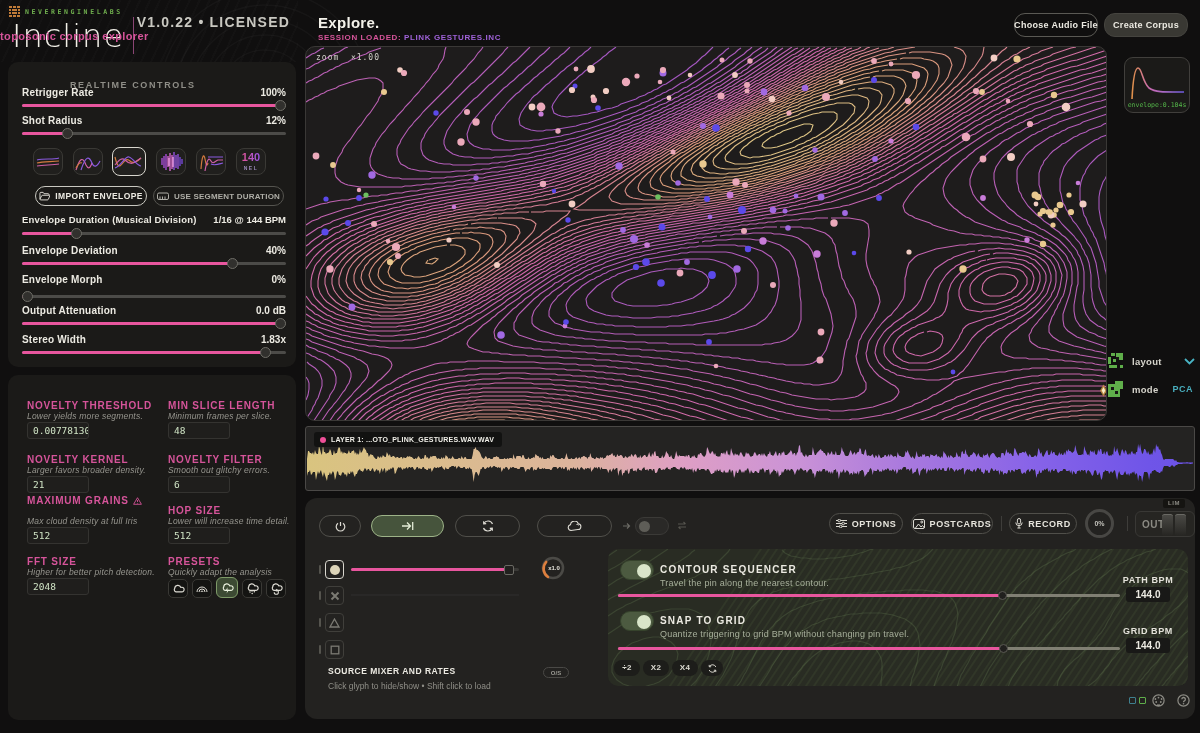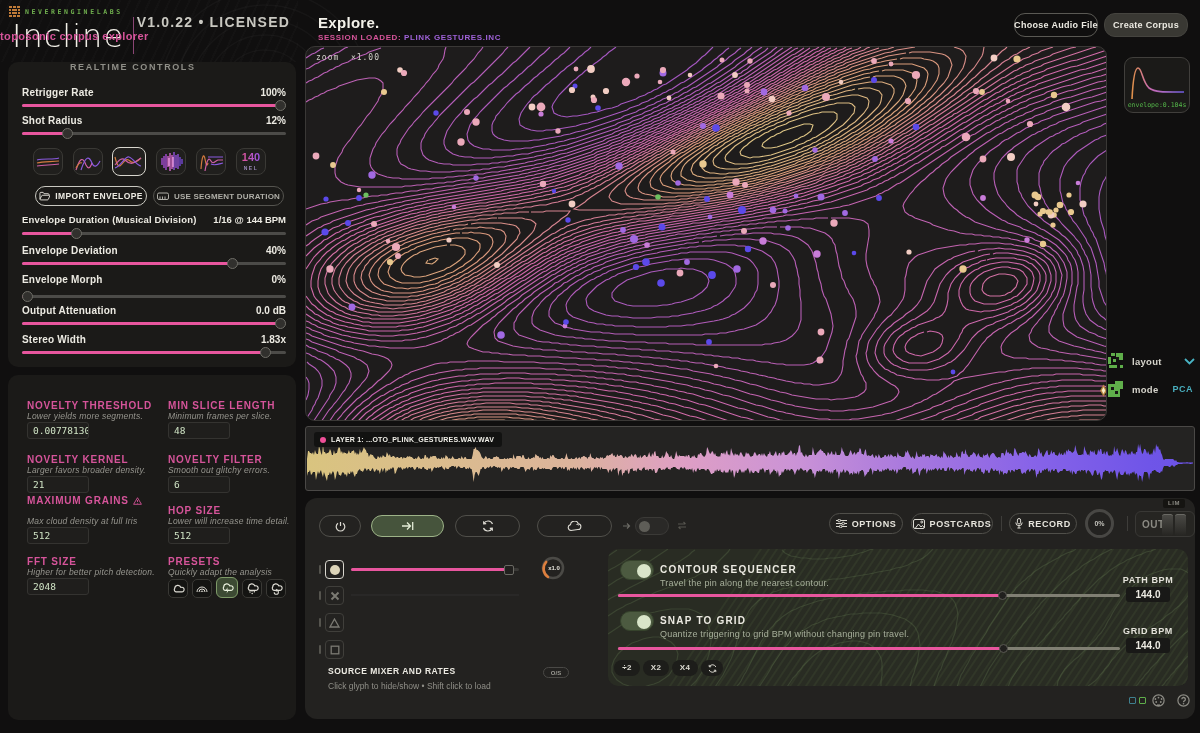--- a/index.html
+++ b/index.html
@@ -156,21 +156,21 @@
   <div class="abs" id="title-divider"></div>
   <div class="abs" id="version-text">V1.0.22 • LICENSED</div>
   <div class="abs" id="tagline">toposonic corpus explorer</div>
 
   <div class="abs" style="left:318px;top:14px;font-size:15px;font-weight:bold;color:#f4f2ea;letter-spacing:.3px;">Explore.</div>
   <div class="abs" style="left:318px;top:33px;font-size:8px;font-weight:bold;letter-spacing:.6px;"><span style="color:#d6549a">SESSION LOADED:</span><span style="color:#9f62d8"> PLINK GESTURES.INC</span></div>
   <div class="pill" style="left:1014px;top:13px;width:84px;height:24px;font-size:9px;letter-spacing:.3px;border-color:#5a5954;">Choose Audio File</div>
   <div class="pill" style="left:1104px;top:13px;width:84px;height:24px;font-size:9px;letter-spacing:.3px;background:#393833;border-color:#45443f;">Create Corpus</div>
 
   <div class="panel" style="left:8px;top:62px;width:288px;height:305px;">
-    <div class="abs sec-label" style="left:14px;top:0;padding-left:48px;">REALTIME CONTROLS</div>
+    <div class="abs sec-label" style="left:14px;top:18px;padding-left:48px;">REALTIME CONTROLS</div>
 
     <div class="srow" style="left:14px;top:25px;width:264px;">
       <span class="lab">Retrigger Rate</span>
       <span class="val">100%</span>
     </div>
     <div class="slider" style="left:14px;top:36px;width:264px;">
       <div class="track"></div>
         <div class="fill" style="width: 258.5px;"></div>
         <div class="knob" style="left: 253px;"></div>
     </div>

